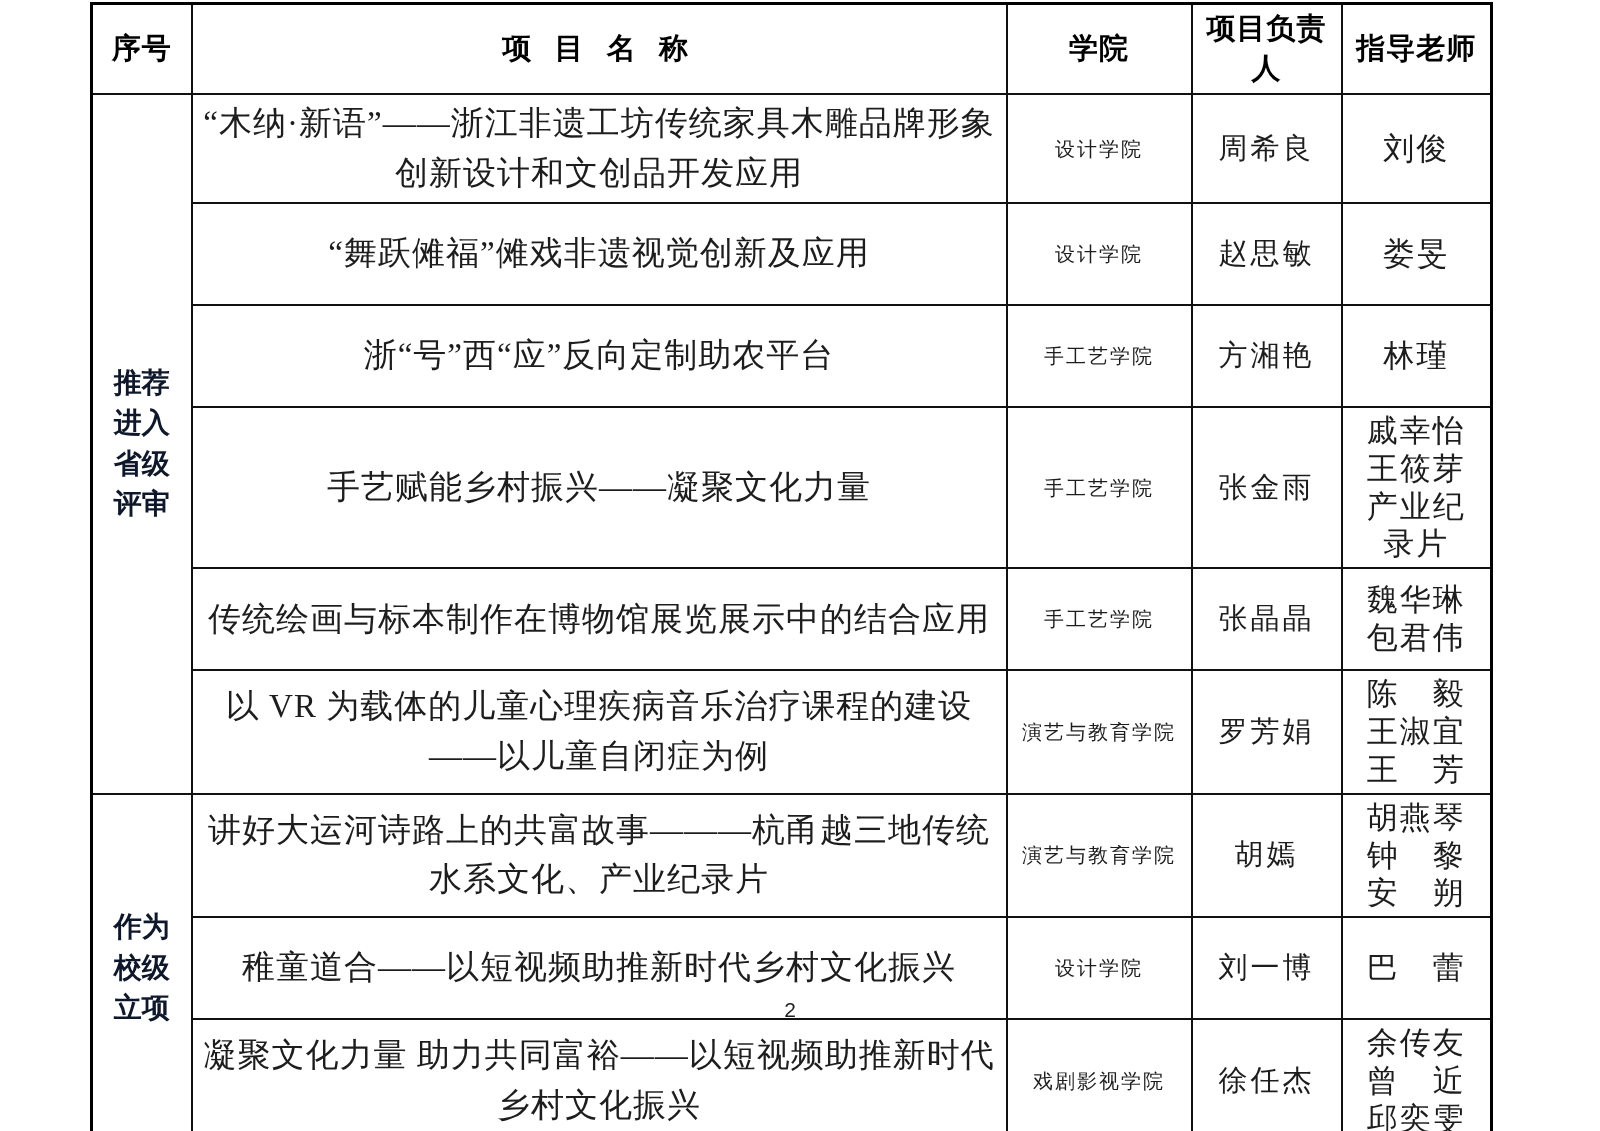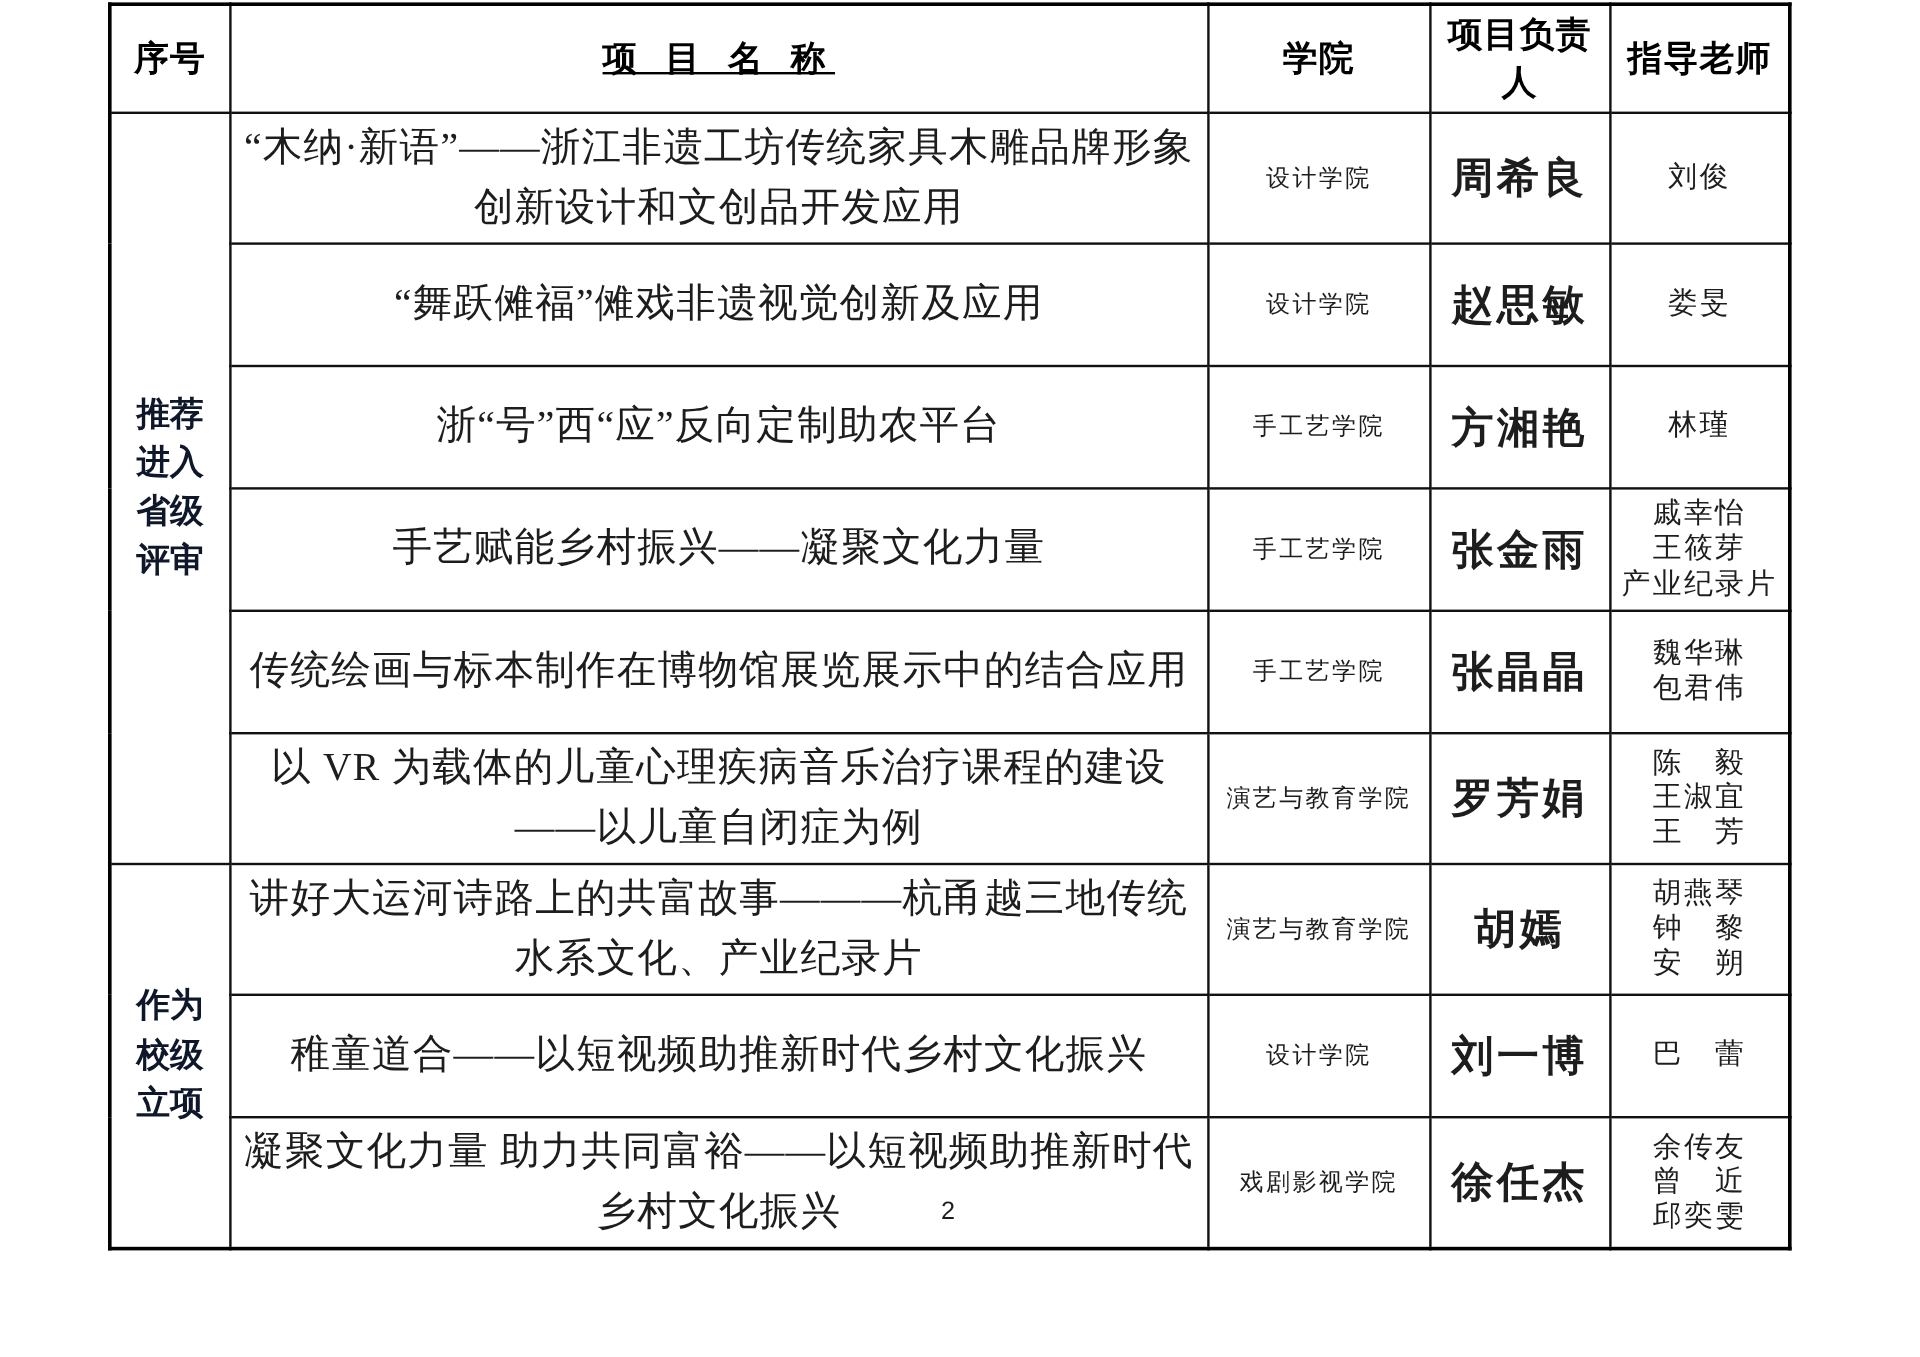--- a/index.html
+++ b/index.html
@@ -33,21 +33,21 @@
     box-sizing: border-box;
   }
   thead tr { height: 70px; }
   tbody tr { height: 102px; }
   th {
     font-size: 29px;
     font-weight: bold;
     color: #000;
     letter-spacing: 1px;
   }
-  th.th-project { letter-spacing: 8px; text-decoration: underline; }
+  th.th-project { letter-spacing: 8px; }
   td.cell-group {
     font-size: 28px;
     font-weight: bold;
     color: #0f172a;
     padding: 4px 6px;
     word-break: break-all;
     line-height: 1.45;
   }
   td.cell-name {
     font-size: 33px;
@@ -55,26 +55,25 @@
     padding: 4px 14px;
     letter-spacing: 1px;
   }
   td.cell-college {
     font-size: 20px;
     line-height: 1.4;
     padding: 4px 6px;
     letter-spacing: 2px;
   }
   td.cell-leader {
-    font-size: 35px;
+    font-size: 29px;
     letter-spacing: 3px;
-    font-weight: bold;
   }
   td.cell-advisors {
-    font-size: 24px;
+    font-size: 31px;
     line-height: 1.22;
     white-space: pre-line;
     padding: 4px 4px;
     letter-spacing: 2px;
   }
   .page-number {
     position: absolute;
     left: 90px;
     top: 998px;
     width: 1400px;

